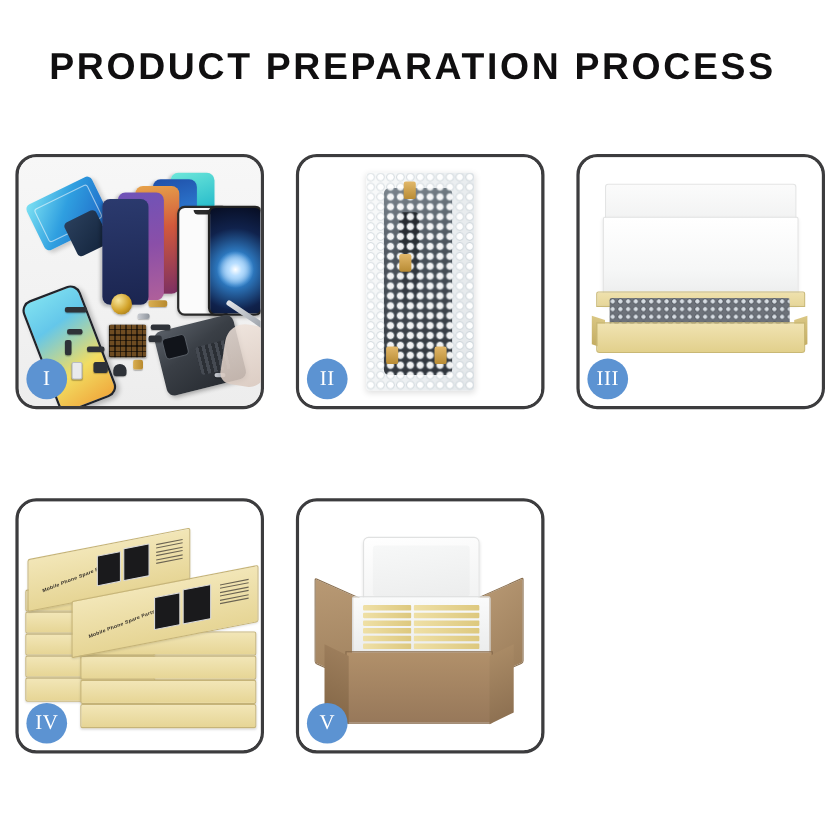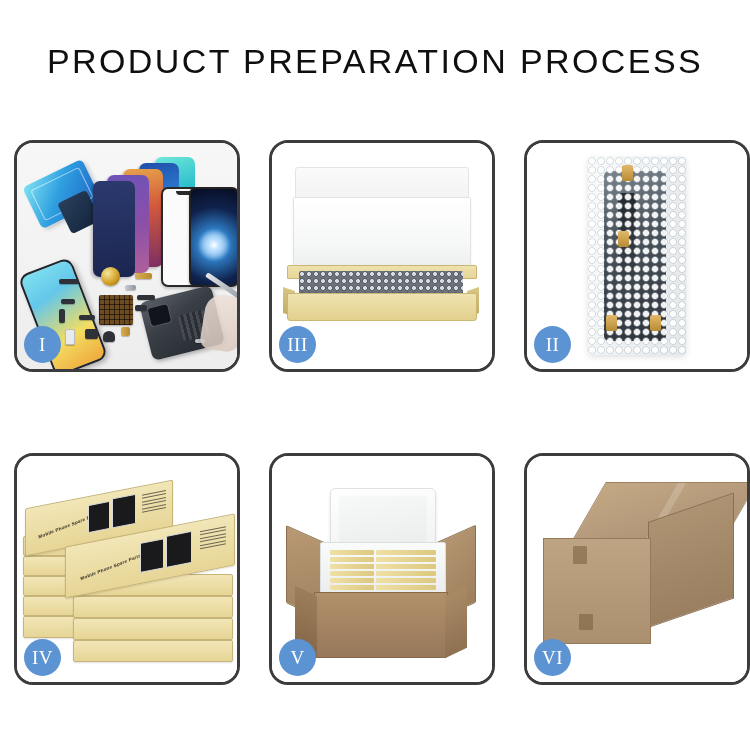--- a/index.html
+++ b/index.html
@@ -6,21 +6,21 @@
   body{
     width:750px;height:750px;background:#ffffff;
     font-family:"Liberation Sans", sans-serif;
     overflow:hidden;position:relative;
   }
   .page{width:750px;height:750px;position:relative;}
 
   
   .header{position:absolute;left:0;top:0;width:750px;text-align:center;}
   .title{
-    font-size:34px;font-weight:400;color:#100f10;letter-spacing:2.4px;
+    font-size:34px;font-weight:700;color:#100f10;letter-spacing:2.4px;
     margin-top:44px;line-height:1;white-space:nowrap;
   }
   .subtitle{
     font-size:14.2px;font-weight:400;color:#1d1d1d;letter-spacing:.15px;
     margin-top:13px;line-height:1;white-space:nowrap;
   }
 
   
   .grid{
     position:absolute;left:14px;top:140px;width:722px;height:545px;
@@ -313,53 +313,53 @@
         <div class="part white" style="left:48px;top:186px;width:8px;height:14px;"></div>
         <div class="part" style="left:68px;top:186px;width:13px;height:10px;"></div>
         <div class="part" style="left:86px;top:188px;width:12px;height:11px;border-radius:50% 50% 3px 3px;"></div>
         <div class="part gold" style="left:104px;top:184px;width:9px;height:9px;"></div>
         <div class="part silver" style="left:178px;top:196px;width:10px;height:4px;"></div>
 
         <div class="hand"></div>
         <div class="tweezer"></div>
       </div>
       <div class="badge">I</div>
+    </div>
+
+    <div class="panel">
+      <div class="stage p2">
+        <div class="bagwrap">
+          <div class="bag"></div>
+          <div class="innerpart"></div>
+          <div class="bubbles"></div>
+          <div class="tab t1"></div>
+          <div class="tab t2"></div>
+          <div class="tab t3"></div>
+          <div class="tab t4"></div>
+        </div>
+      </div>
+      <div class="badge">II</div>
     </div>
 
     <div class="panel">
       <div class="stage p3">
         <div class="b3">
           <div class="lidback"></div>
           <div class="foam"></div>
           <div class="traylip"></div>
           <div class="bubbleblock"></div>
           <div class="trayside"></div>
           <div class="trayside r"></div>
           <div class="trayfront"></div>
         </div>
       </div>
       <div class="badge">III</div>
     </div>
 
     <div class="panel">
-      <div class="stage p2">
-        <div class="bagwrap">
-          <div class="bag"></div>
-          <div class="innerpart"></div>
-          <div class="bubbles"></div>
-          <div class="tab t1"></div>
-          <div class="tab t2"></div>
-          <div class="tab t3"></div>
-          <div class="tab t4"></div>
-        </div>
-      </div>
-      <div class="badge">II</div>
-    </div>
-
-    <div class="panel">
       <div class="stage p4">
         <div class="stack">
 
           <div class="sbox" style="left:0px;top:62px;width:116px;height:18px;"></div>
           <div class="sbox" style="left:0px;top:82px;width:116px;height:18px;"></div>
           <div class="sbox" style="left:0px;top:102px;width:116px;height:18px;"></div>
           <div class="sbox" style="left:0px;top:122px;width:116px;height:18px;"></div>
           <div class="sbox" style="left:0px;top:142px;width:116px;height:20px;"></div>
 
           <div class="sbox" style="left:50px;top:100px;width:158px;height:20px;"></div>
@@ -422,27 +422,15 @@
               <i></i>
               <i></i>
               <i></i>
           </div>
           <div class="cartonbody"></div>
         </div>
       </div>
       <div class="badge">V</div>
     </div>
 
-    <div class="panel">
-      <div class="stage p6">
-        <div class="c6">
-          <div class="c6top"></div>
-          <div class="c6side"></div>
-          <div class="c6front"></div>
-          <div class="tape t1"></div>
-          <div class="tape t2"></div>
-        </div>
-      </div>
-      <div class="badge">VI</div>
-    </div>
 
   </div>
 </div>
 
 </body></html>

